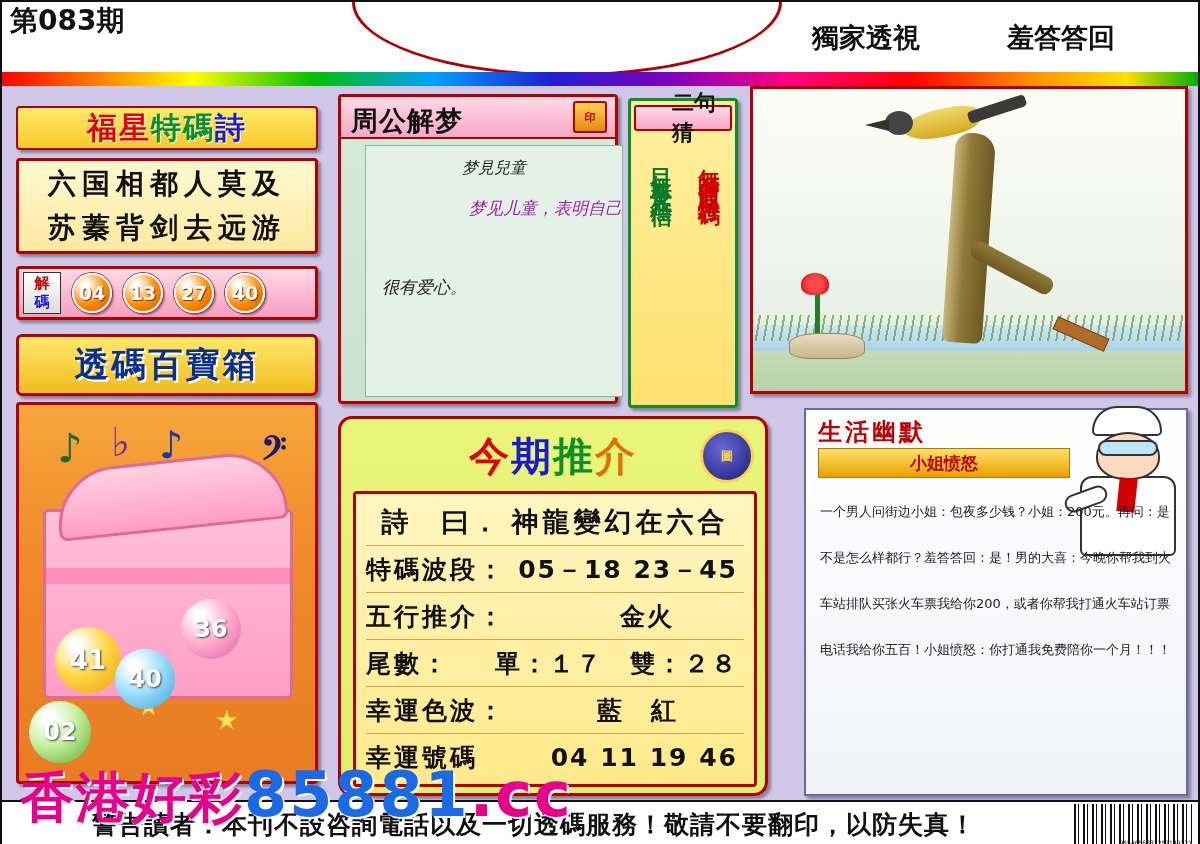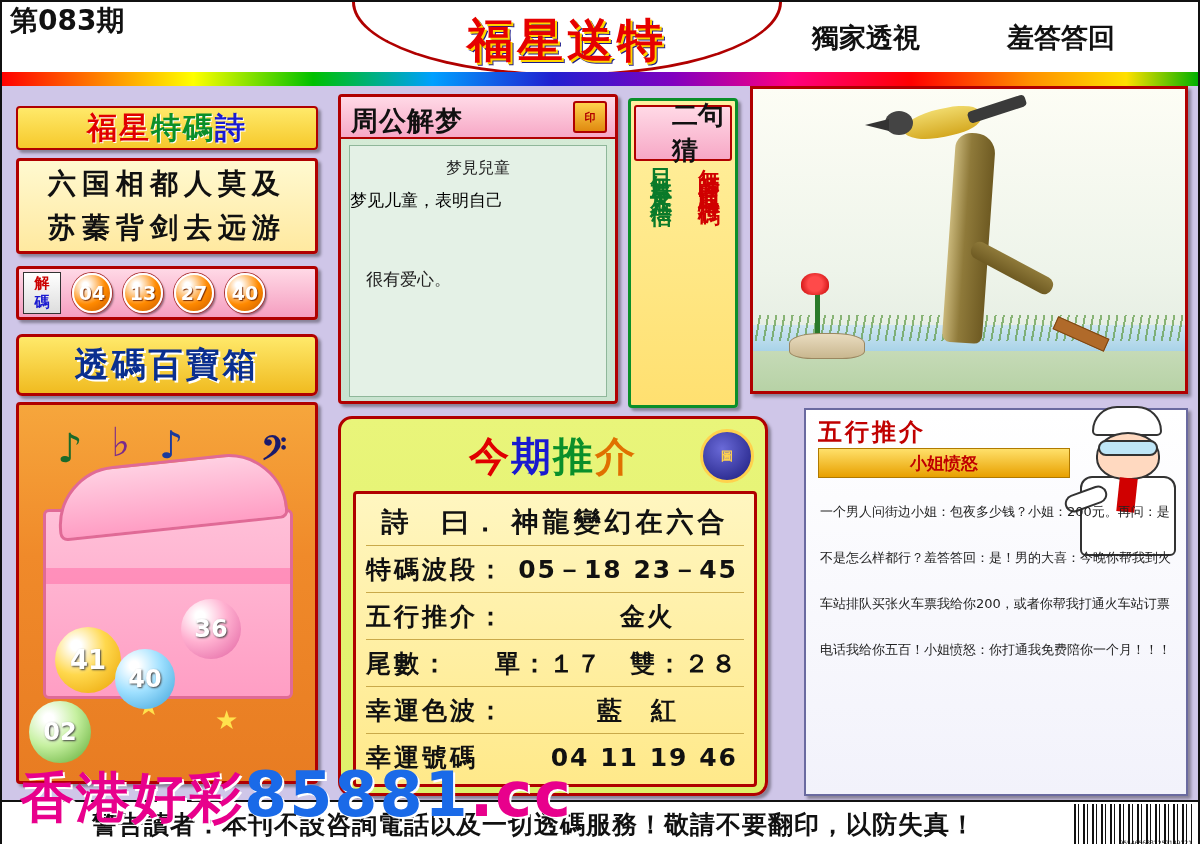--- a/index.html
+++ b/index.html
@@ -177,25 +177,25 @@
     letter-spacing:1px;
   }
   .dream-head-stamp {
     position:absolute; right:8px; top:4px; width:34px; height:32px;
     background:linear-gradient(#ffd24d,#e08a10);
     border:2px solid #b00000; border-radius:3px;
     font-size:11px; color:#b00000; font-weight:bold;
     display:flex; align-items:center; justify-content:center;
   }
   .dream-inner {
-    position:absolute; left:8px; top:48px; width:258px; height:252px;
-    background:#e4f1e6; border:1px solid #8fb79a;
+    position:absolute; left:24px; top:48px; width:258px; height:252px;
+    background:#e4f1e6; border:1px solid #8fb79a;font-style:italic;
   }
   .dream-t1 { margin-top:12px; text-align:center; font-size:16px; color:#222; }
-  .dream-t2 { margin-top:10px; text-align:left; font-size:17px; color:#000000; }
+  .dream-t2 { margin-top:18px; text-align:right; font-size:17px; color:#a21caf; }
   .dream-t3 { margin-top:56px; margin-left:16px; font-size:17px; color:#222; }
 
   .tuijie {
     position:absolute; left:336px; top:414px; width:430px; height:380px;
     background:linear-gradient(#e9f57a,#dff06a);
     border:3px solid #b00000; border-radius:14px;
   }
   .tuijie-hd {
     position:relative; margin:8px auto 0; width:410px; height:58px;
     display:flex; align-items:center; justify-content:center;
@@ -228,25 +228,25 @@
   .trow.head { justify-content:center; font-size:27px; letter-spacing:4px; }
   .tdiv { height:1px; background:#c9a94a; margin:1px 0; }
 
   
   .erju {
     position:absolute; left:626px; top:96px; width:110px; height:310px;
     background:linear-gradient(#fff0a0,#ffe070);
     border:3px solid #0a8f2a; border-radius:4px;
   }
   .erju-hd {
-    margin:4px auto 0; width:98px; height:56px;
+    margin:4px auto 0; width:98px; height:26px;
     background:linear-gradient(#ffd9e6,#f7a8c6);
     border:2px solid #b00000; border-radius:3px;
     display:flex; align-items:center; justify-content:center;
-    font-size:26px; font-weight:bold; color:#111;padding-left:36px;
+    font-size:22px; font-weight:bold; color:#111;padding-left:36px;
   }
   .erju-cols {
     position:absolute; left:6px; top:50px; width:96px; height:250px;
     display:flex; flex-direction:row-reverse; justify-content:space-around;
   }
   .vcol {
     writing-mode:vertical-rl; text-orientation:upright;
     font-size:22px; font-weight:bold; letter-spacing:6px;
   }
   .vcol.red { color:#d00000; }
@@ -397,21 +397,20 @@
   }
 </style>
 </head>
 <body>
 
 <div id="page">
 
   <div class="topbar">
     <div class="issue">第083期</div>
     <div class="masthead-arc"></div>
-    <div class="masthead-title">福星送特</div>
     <div class="hdr-right1">獨家透視</div>
     <div class="hdr-right2">羞答答回</div>
   </div>
   <div class="rainbow"></div>
   <div class="body-bg"></div>
 
   <div class="col-left">
 
     <div class="poem-title box-shadow">
       <span class="t1">福星</span>
@@ -530,21 +529,21 @@
     <div class="bird-head"></div>
     <div class="bird-beak"></div>
     <div class="bird-tail"></div>
     <div class="flower-stem"></div>
     <div class="flower"></div>
     <div class="pot"></div>
     <div class="plank"></div>
   </div>
 
   <div class="humor box-shadow">
-    <div class="humor-title">五行推介</div>
+    <div class="humor-title">生活幽默</div>
     <div class="humor-bar">小姐愤怒</div>
     <div class="chef">
       <div class="chef-hat"></div>
       <div class="chef-body"></div>
       <div class="chef-face"></div>
       <div class="chef-glass"></div>
       <div class="chef-tie"></div>
       <div class="chef-arm"></div>
     </div>
     <div class="humor-body">

